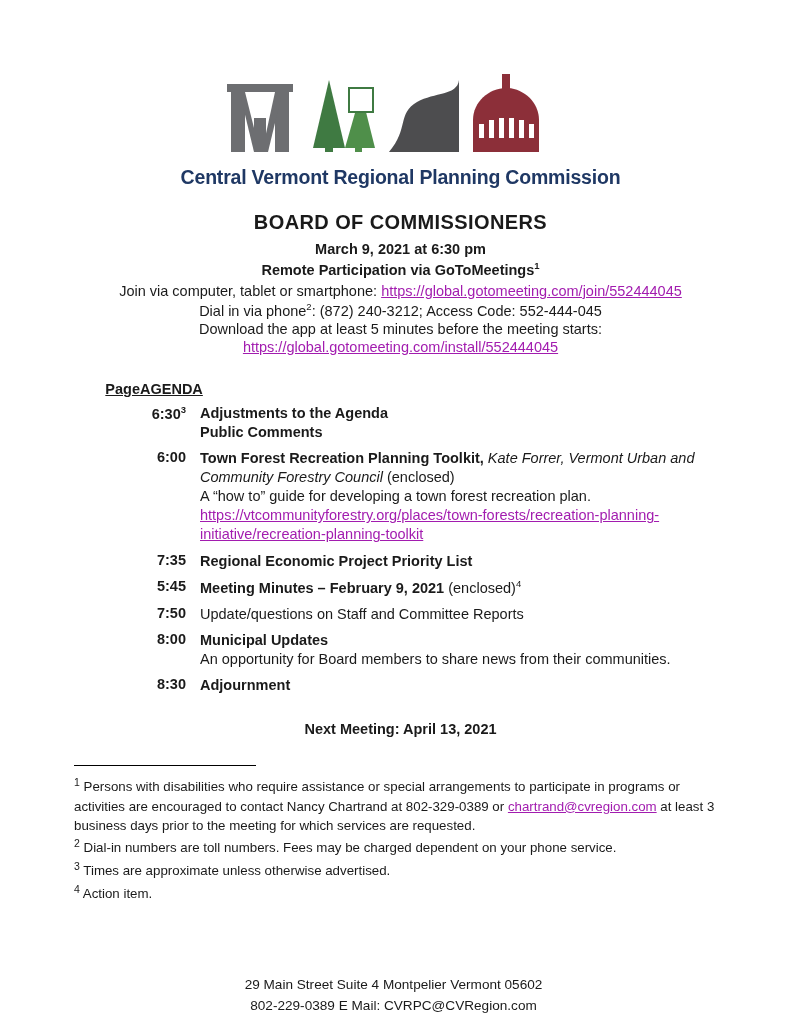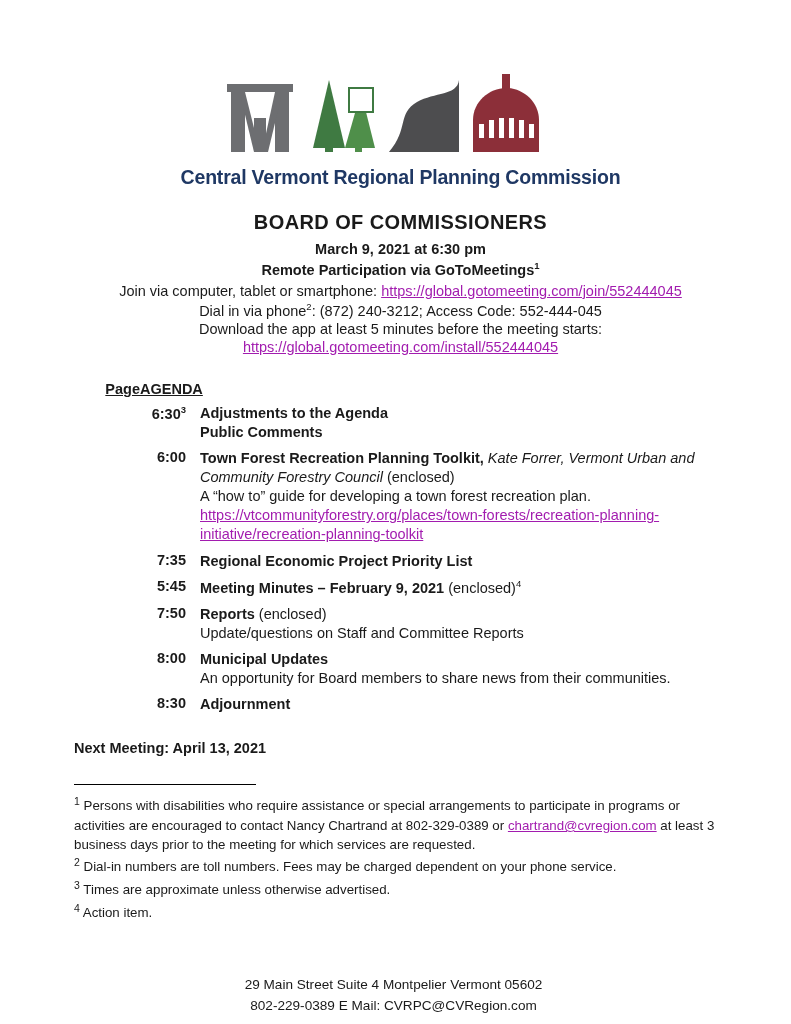--- a/index.html
+++ b/index.html
@@ -110,21 +110,21 @@
   }
   .desc {
     font-size: 14.5px;
     line-height: 1.32;
     max-width: 540px;
   }
   .desc .b { font-weight: bold; }
   .desc .i { font-style: italic; }
 
   .next-meeting {
-    text-align: left;
+    text-align: center;
     font-size: 14.5px;
     font-weight: bold;
     margin-top: 26px;
   }
 
   
   .fn-rule {
     margin-top: 28px;
     width: 182px;
     height: 1px;
@@ -242,21 +242,20 @@
     <div class="agenda-row">
       <div class="time"><span>5:45</span></div>
       <div class="desc">
         <div><span class="b">Meeting Minutes – February 9, 2021</span><span> (enclosed)</span><sup>4</sup></div>
       </div>
     </div>
 
     <div class="agenda-row">
       <div class="time"><span>7:50</span></div>
       <div class="desc">
-        <div><span class="b">Reports</span><span> (enclosed)</span></div>
         <div>Update/questions on Staff and Committee Reports</div>
       </div>
     </div>
 
     <div class="agenda-row">
       <div class="time"><span>8:00</span></div>
       <div class="desc">
         <div class="b">Municipal Updates</div>
         <div>An opportunity for Board members to share news from their communities.</div>
       </div>

